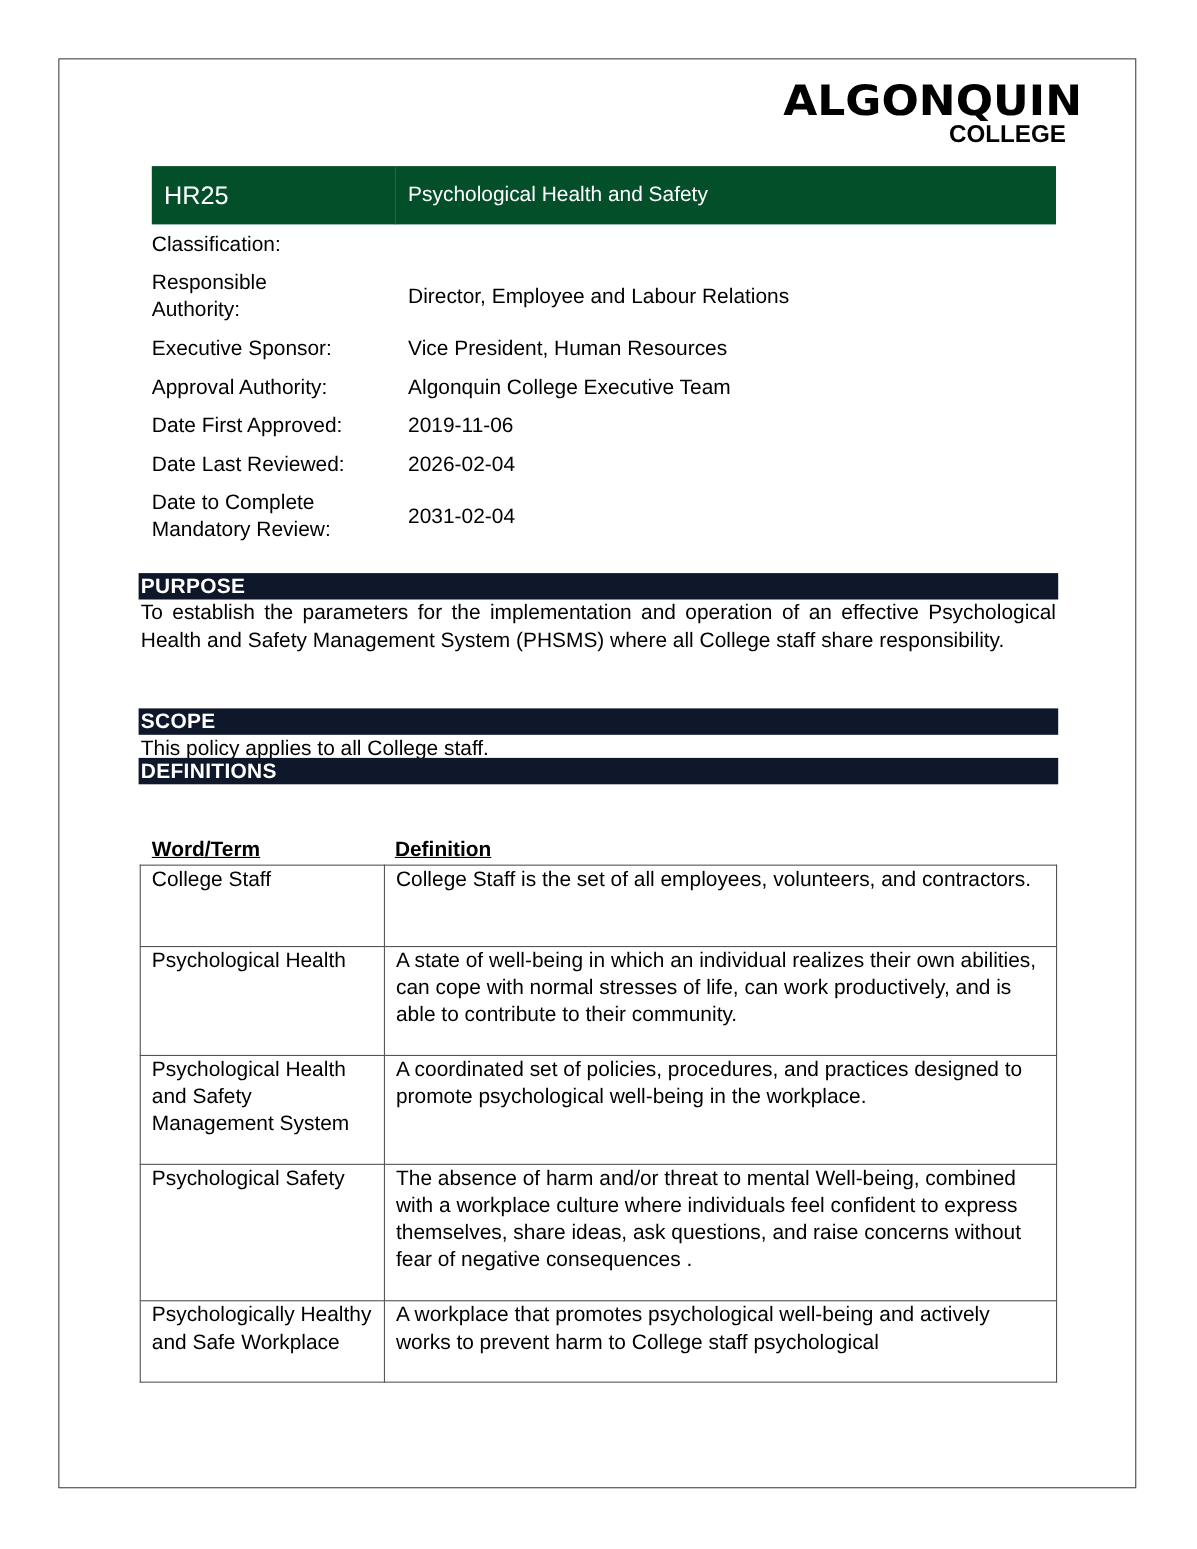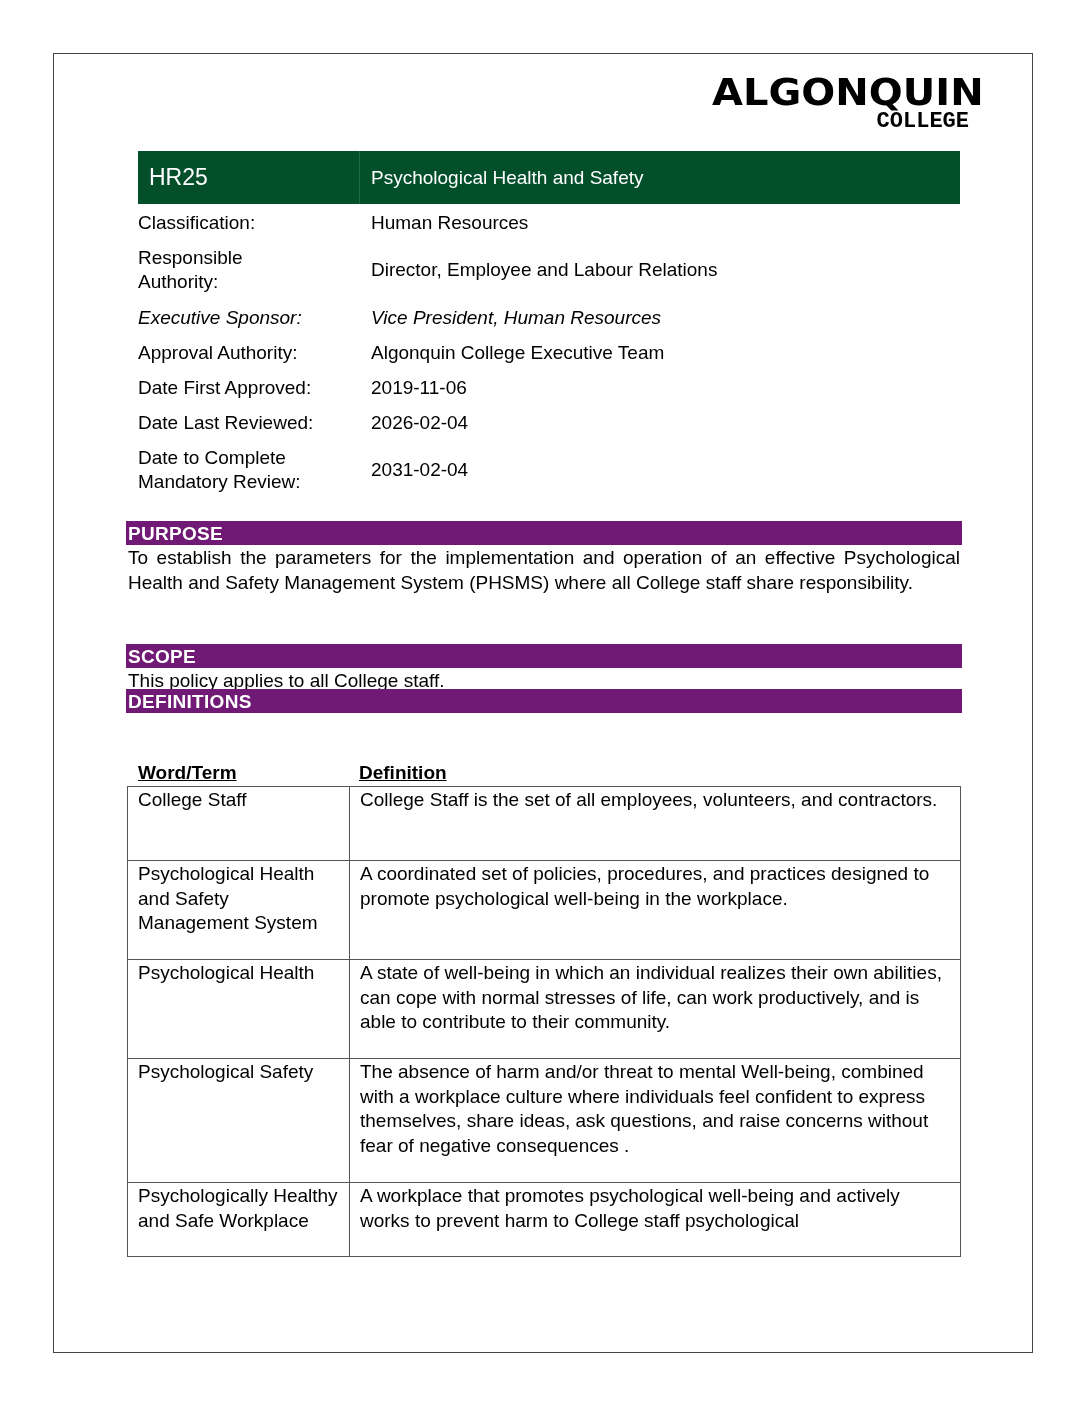--- a/index.html
+++ b/index.html
@@ -1,28 +1,28 @@
 <!DOCTYPE html>
 <html><head>
 <meta charset="utf-8">
 <style>
   html, body { margin:0; padding:0; background:#ffffff; }
   body { width:1088px; height:1408px; position:relative; font-family:"Liberation Sans", sans-serif; color:#000; }
   .page-frame { position:absolute; left:53px; top:53px; width:980px; height:1300px; border:1px solid #444; box-sizing:border-box; }
   .logo { position:absolute; left:712px; top:74px; width:258px; text-align:right; }
   .logo .l1 { font-family:"DejaVu Sans", sans-serif; font-weight:bold; font-size:40px; letter-spacing:0px; line-height:36px; transform:scaleY(0.95); display:block; }
-  .logo .l2 { font-family:Liberation Mono, monospace; font-weight:bold; font-size:22px; line-height:24px; display:block; margin-right:1px; }
+  .logo .l2 { font-family:Liberation Sans, sans-serif; font-weight:bold; font-size:22px; line-height:24px; display:block; margin-right:1px; }
   .hdr { position:absolute; left:138px; top:151px; width:822px; height:53px; background:#034f2a; color:#fff; display:flex; }
   .hdr .code { width:222px; border-right:1px solid #1d6a42; padding-left:11px; font-size:23px; line-height:53px; box-sizing:border-box; }
   .hdr .title { padding-left:11px; font-size:19px; line-height:53px; }
   .meta { position:absolute; left:138px; top:206px; width:822px; }
   .meta .row { display:flex; align-items:center; font-size:19px; line-height:24px; }
   .meta .k { width:233px; }
   .meta .v { flex:1; }
-  .sec-bar { position:absolute; left:126px; width:836px; height:24px; background:#701a75; color:#fff; font-weight:bold; font-size:19px; line-height:25px; padding-left:2px; box-sizing:border-box; letter-spacing:0.3px; }
+  .sec-bar { position:absolute; left:126px; width:836px; height:24px; background:#0f172a; color:#fff; font-weight:bold; font-size:19px; line-height:25px; padding-left:2px; box-sizing:border-box; letter-spacing:0.3px; }
   .para { position:absolute; left:128px; width:832px; font-size:19px; line-height:24.5px; text-align:justify; }
   .def-head { position:absolute; left:138px; top:762px; width:822px; font-weight:bold; font-size:19px; display:flex;text-decoration:underline; }
   .def-head .c1 { width:221px; }
   table.defs { position:absolute; left:127px; top:786px; width:834px; border-collapse:collapse; font-size:19px; line-height:24.7px; }
   table.defs td { border:1px solid #555; vertical-align:top; padding:1px 10px 0 10px; }
   table.defs td.term { width:201px; }
 </style>
 </head>
 <body>
 
@@ -34,27 +34,26 @@
 </div>
 
 <div class="hdr">
   <div class="code">HR25</div>
   <div class="title">Psychological Health and Safety</div>
 </div>
 
 <div class="meta">
   <div class="row" style="height:33px;">
     <div class="k">Classification:</div>
-    <div class="v">Human Resources</div>
   </div>
   <div class="row" style="height:62px;">
     <div class="k" style="width:175px;margin-right:58px;">Responsible Authority:</div>
     <div class="v">Director, Employee and Labour Relations</div>
   </div>
-  <div class="row" style="height:34px;font-style:italic;">
+  <div class="row" style="height:34px;">
     <div class="k">Executive Sponsor:</div>
     <div class="v">Vice President, Human Resources</div>
   </div>
   <div class="row" style="height:35px;">
     <div class="k">Approval Authority:</div>
     <div class="v">Algonquin College Executive Team</div>
   </div>
   <div class="row" style="height:35px;">
     <div class="k">Date First Approved:</div>
     <div class="v">2019-11-06</div>
@@ -82,26 +81,26 @@
   <div>Definition</div>
 </div>
 
 <table class="defs">
   <tbody>
       <tr style="height:74px;">
     <td class="term">College Staff</td>
     <td>College Staff is the set of all employees, volunteers, and contractors.</td>
   </tr>
   <tr style="height:99px;">
+    <td class="term">Psychological Health</td>
+    <td>A state of well-being in which an individual realizes their own abilities, can cope with normal stresses of life, can work productively, and is able to contribute to their community.</td>
+  </tr>
+  <tr style="height:99px;">
     <td class="term">Psychological Health and Safety Management System</td>
     <td>A coordinated set of policies, procedures, and practices designed to promote psychological well-being in the workplace.</td>
-  </tr>
-  <tr style="height:99px;">
-    <td class="term">Psychological Health</td>
-    <td>A state of well-being in which an individual realizes their own abilities, can cope with normal stresses of life, can work productively, and is able to contribute to their community.</td>
   </tr>
   <tr style="height:124px;">
     <td class="term">Psychological Safety</td>
     <td>The absence of harm and/or threat to mental Well-being, combined with a workplace culture where individuals feel confident to express themselves, share ideas, ask questions, and raise concerns without fear of negative consequences .</td>
   </tr>
   <tr style="height:74px;">
     <td class="term">Psychologically Healthy and Safe Workplace</td>
     <td>A workplace that promotes psychological well-being and actively works to prevent harm to College staff psychological</td>
   </tr>
 </tbody>

